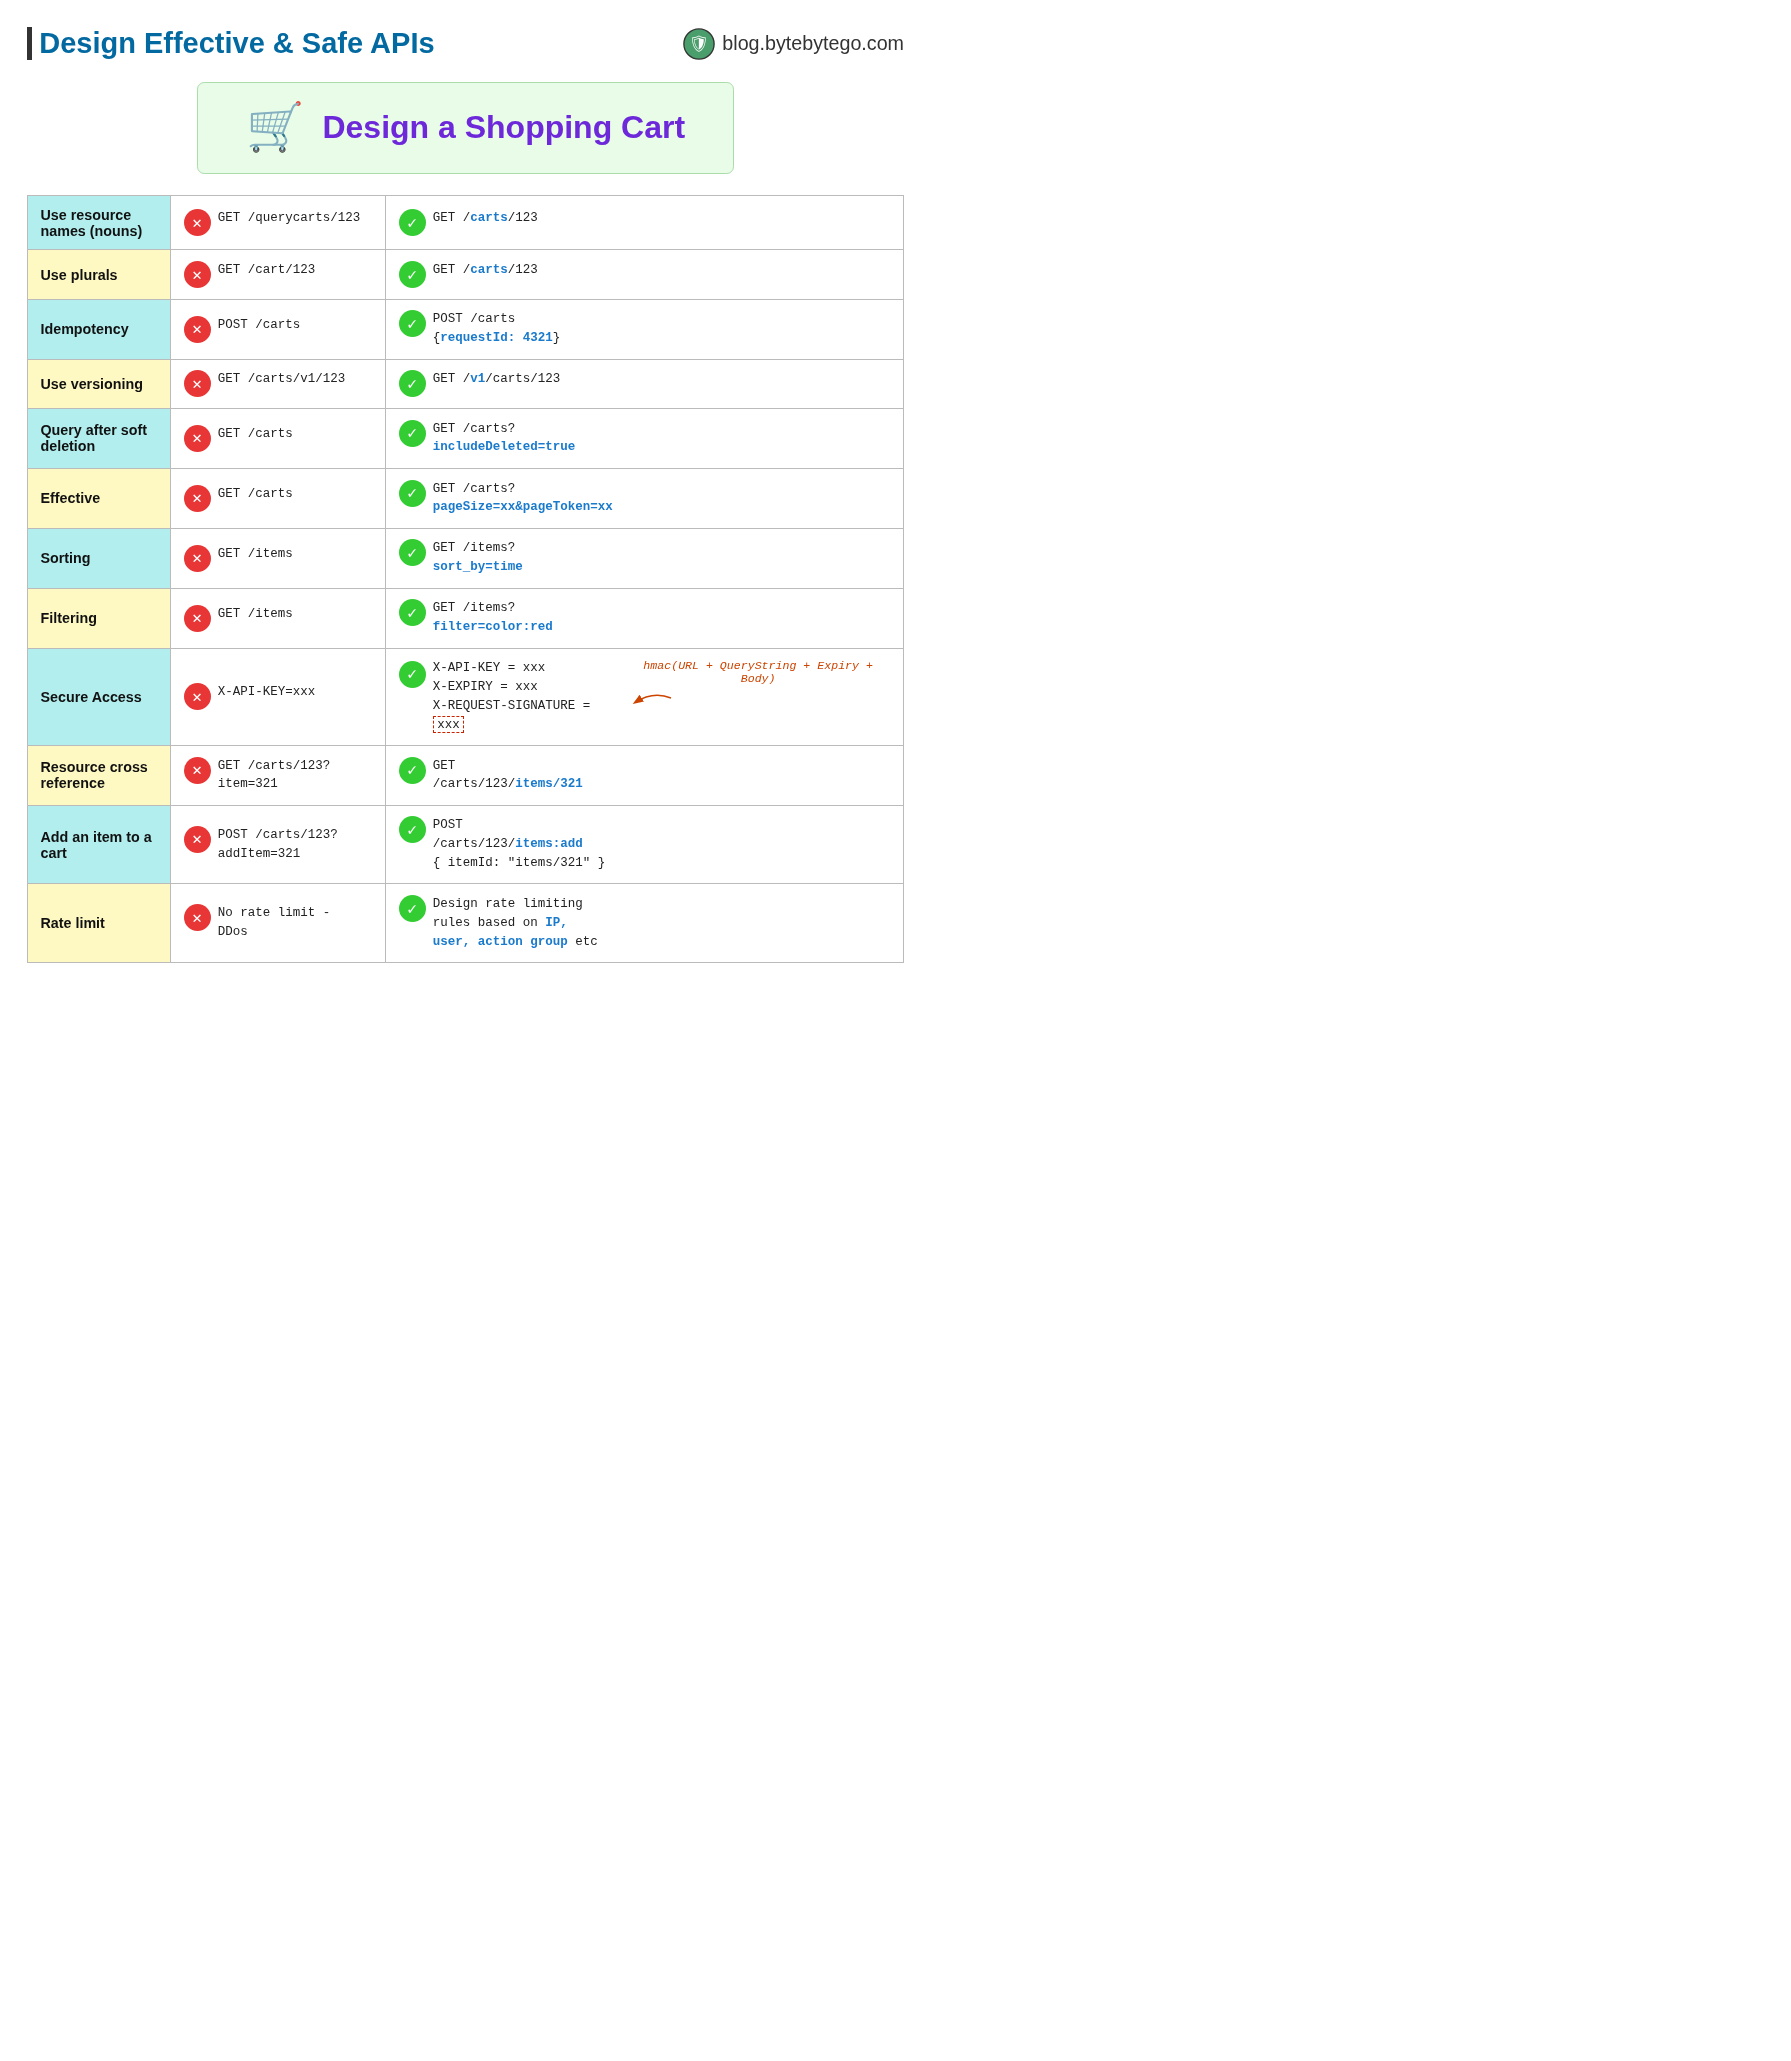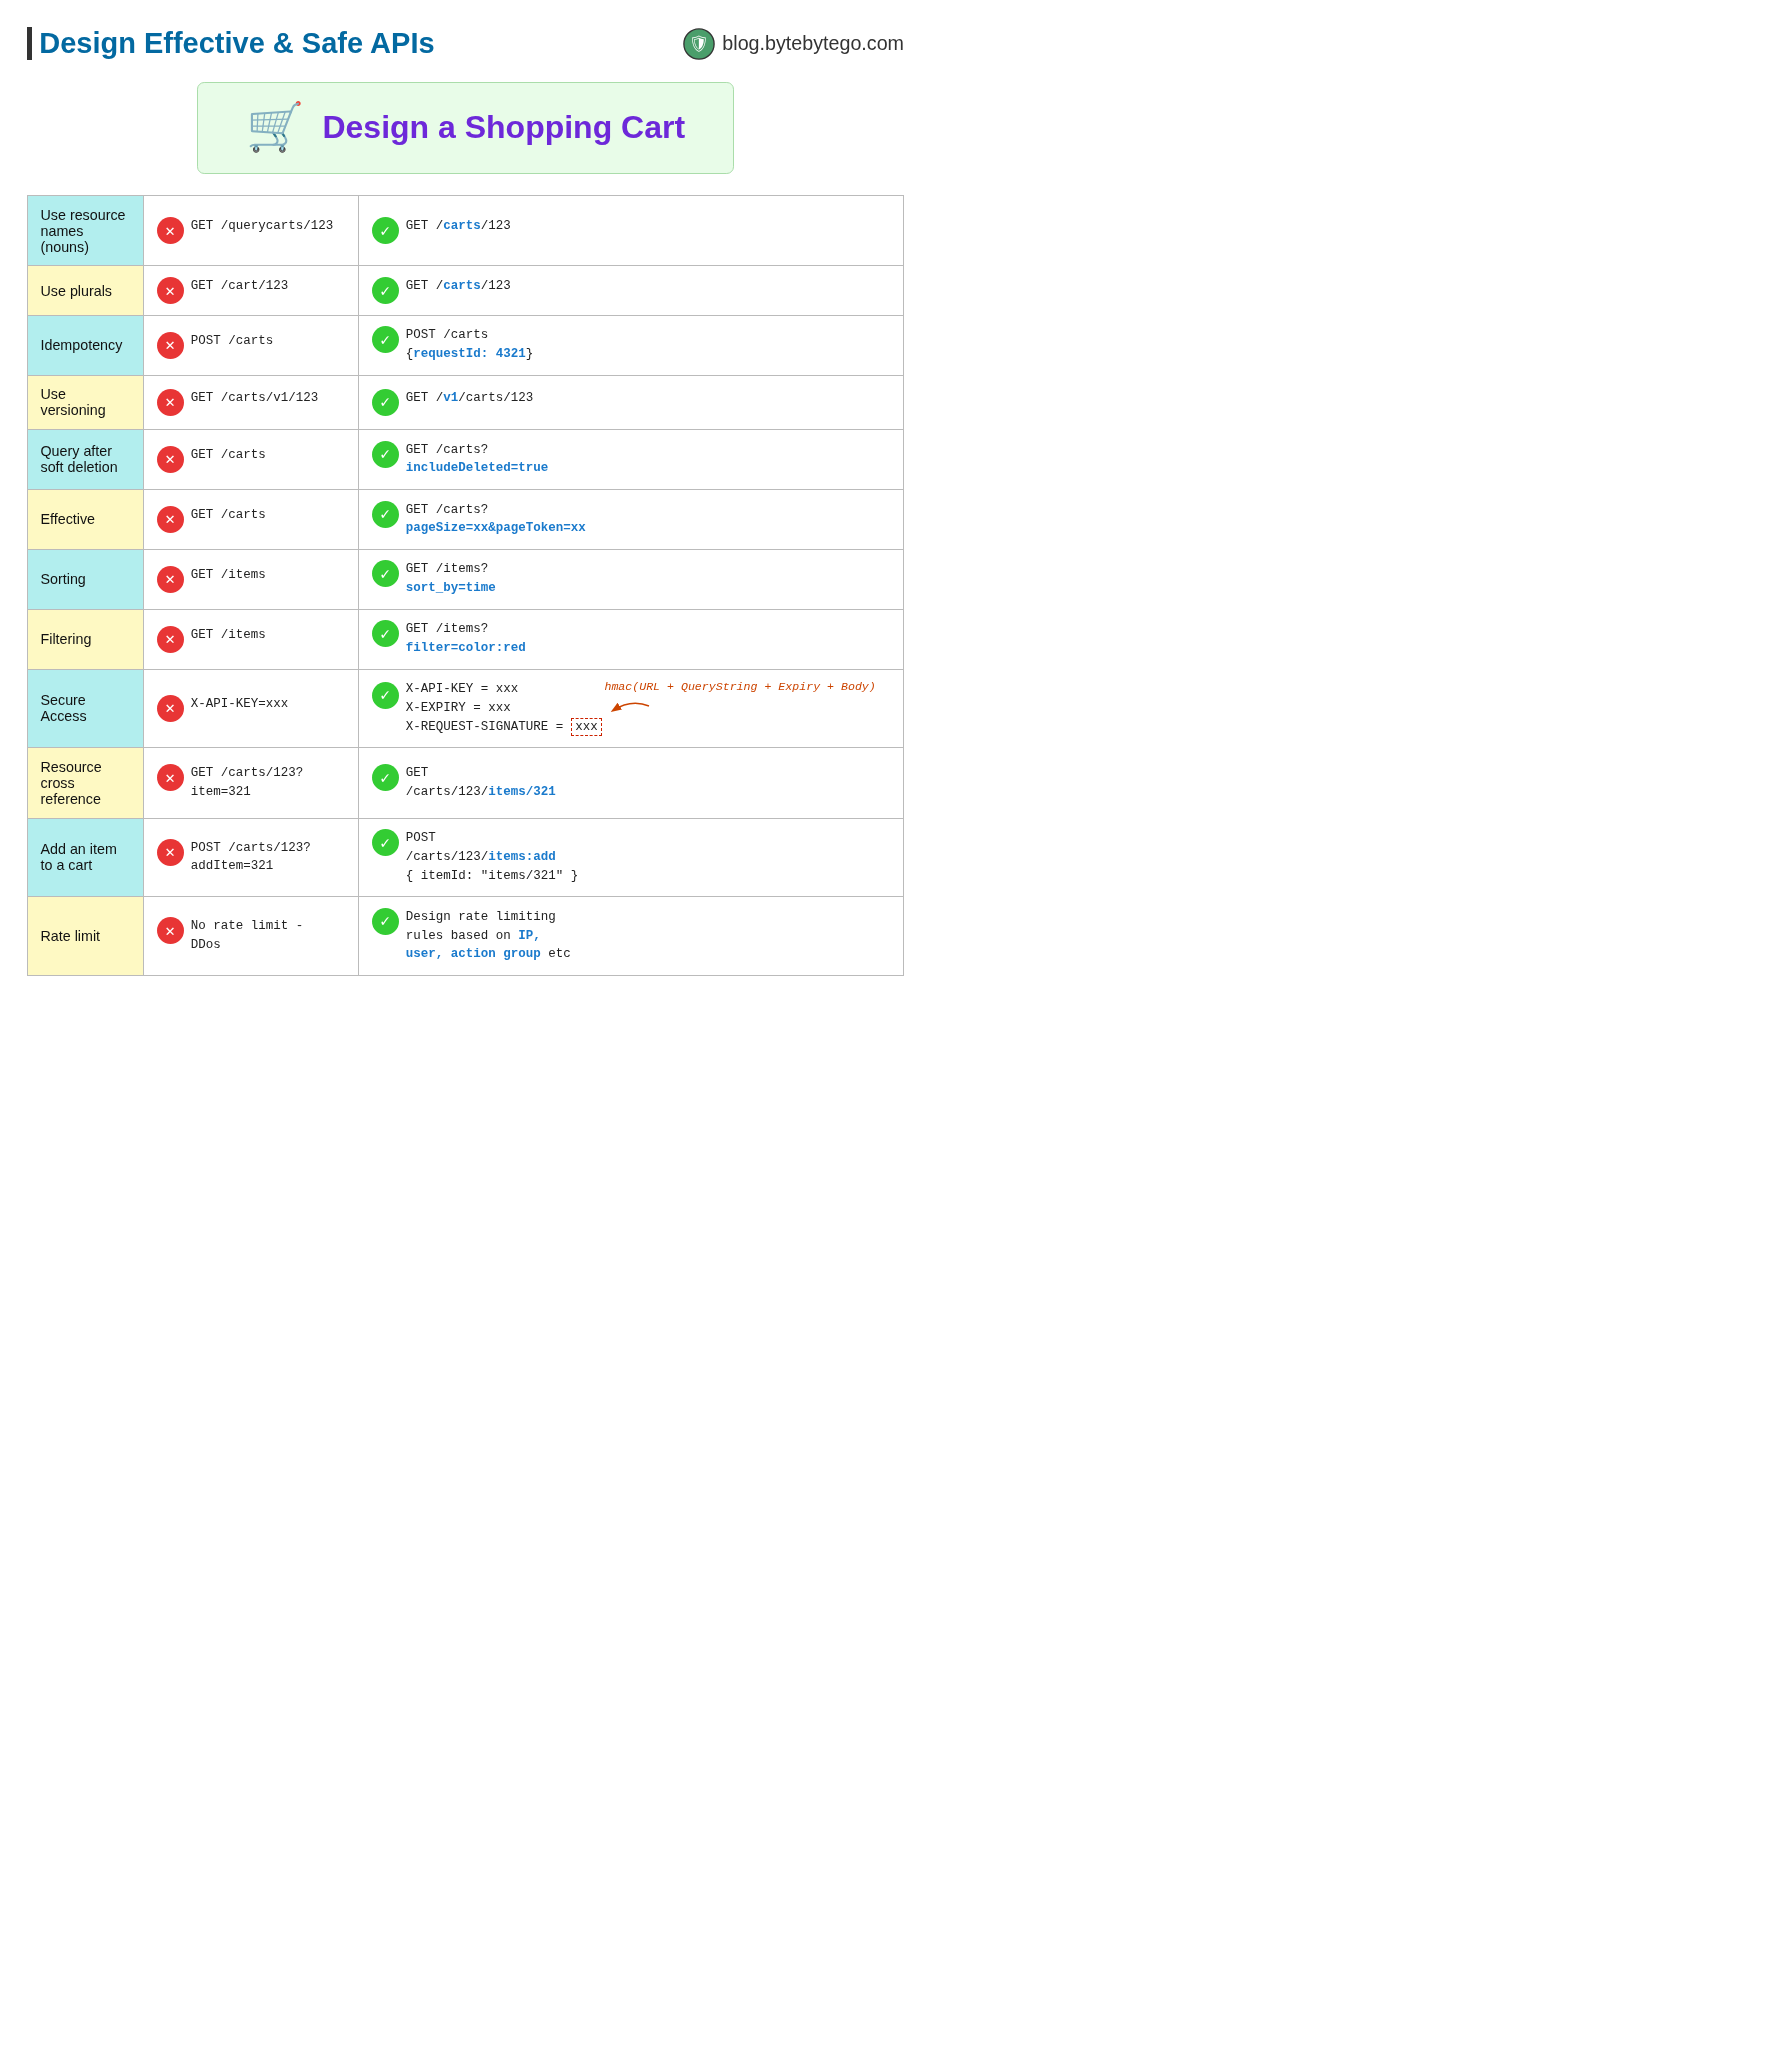--- a/index.html
+++ b/index.html
@@ -69,22 +69,22 @@
       border-collapse: collapse;
     }
 
     td {
       border: 0.9px solid #bbb;
       padding: 10.7px 12.5px;
       vertical-align: middle;
     }
 
     .label-cell {
-      width: 116px;
-      font-weight: 400;
+      width: 143px;
+      font-weight: 700;
       font-size: 14.3px;
       color: #111;
       font-family: Arial, sans-serif;
     }
 
     .label-cell.cyan { background-color: #b2eeee; }
     .label-cell.yellow { background-color: #fef9c3; }
 
     .bad-cell {
       width: 215px;
@@ -157,20 +157,21 @@
     .secure-good-wrapper {
       display: flex;
       align-items: flex-start;
     }
 
     .secure-annotation-col {
       margin-left: 2px;
       display: flex;
       flex-direction: column;
       justify-content: center;
+      text-align: center;
     }
   </style>
 </head>
 <body>
 
 <div class="header">
   <span class="header-title">Design Effective &amp; Safe APIs</span>
   <div class="header-brand">
     <svg class="brand-icon" viewBox="0 0 36 36" fill="none" xmlns="http://www.w3.org/2000/svg" style="font-size:22px">
       <circle cx="18" cy="18" r="17" fill="#4a9e6b" stroke="#333" stroke-width="1.5"></circle>

